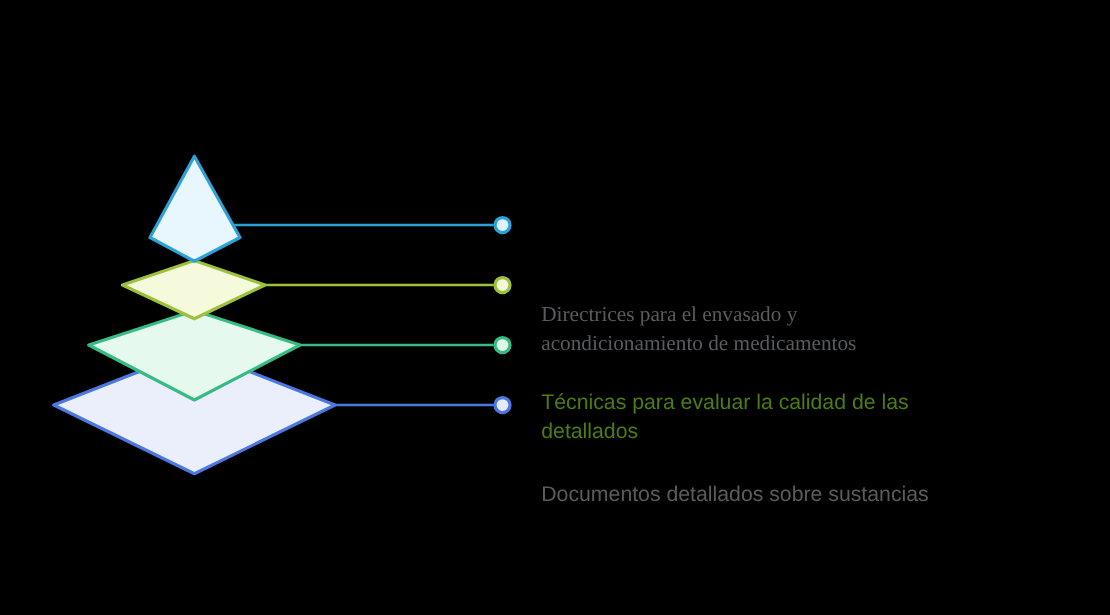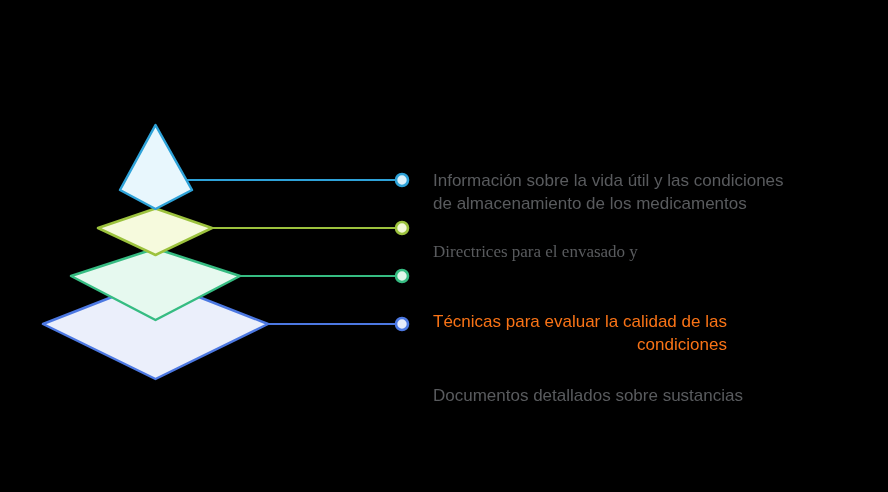--- a/index.html
+++ b/index.html
@@ -46,28 +46,25 @@
     <line x1="211" y1="228" x2="395" y2="228" stroke-width="2" stroke="#9cc23d"></line>
     <line x1="239" y1="276" x2="395" y2="276" stroke-width="2" stroke="#36bc82"></line>
     <line x1="267" y1="324" x2="395" y2="324" stroke-width="2" stroke="#4c78e2"></line>
 
     <circle cx="402" cy="180" r="6" stroke-width="2.6" stroke="#2ea2d8" fill="#ddf2fb"></circle>
     <circle cx="402" cy="228" r="6" stroke-width="2.6" stroke="#9cc23d" fill="#f3f9d8"></circle>
     <circle cx="402" cy="276" r="6" stroke-width="2.6" stroke="#36bc82" fill="#e0f6ea"></circle>
     <circle cx="402" cy="324" r="6" stroke-width="2.6" stroke="#4c78e2" fill="#e6ebfa"></circle>
   </svg>
 
-  <div class="label" style="top: 169px; color: rgb(89, 91, 94);">
-    <div>Información sobre la vida útil y las condiciones</div>
-    <div>de almacenamiento de los medicamentos</div>
-  </div>
   <div class="label" style="top: 240px; color: rgb(89, 91, 94); font-family: Liberation Serif, serif;">
     <div>Directrices para el envasado y</div>
+    <div>acondicionamiento de medicamentos</div>
   </div>
-  <div class="label" style="top: 310px; color: #f97316; text-align: right;">
+  <div class="label" style="top: 310px; color: #4d7c0f;">
     <div>Técnicas para evaluar la calidad de las</div>
-    <div>condiciones</div>
+    <div>detallados</div>
   </div>
   <div class="label" style="top: 384px; color: rgb(89, 91, 94);">
     <div>Documentos detallados sobre sustancias</div>
   </div>
 
 </div>
 
 </body></html>

